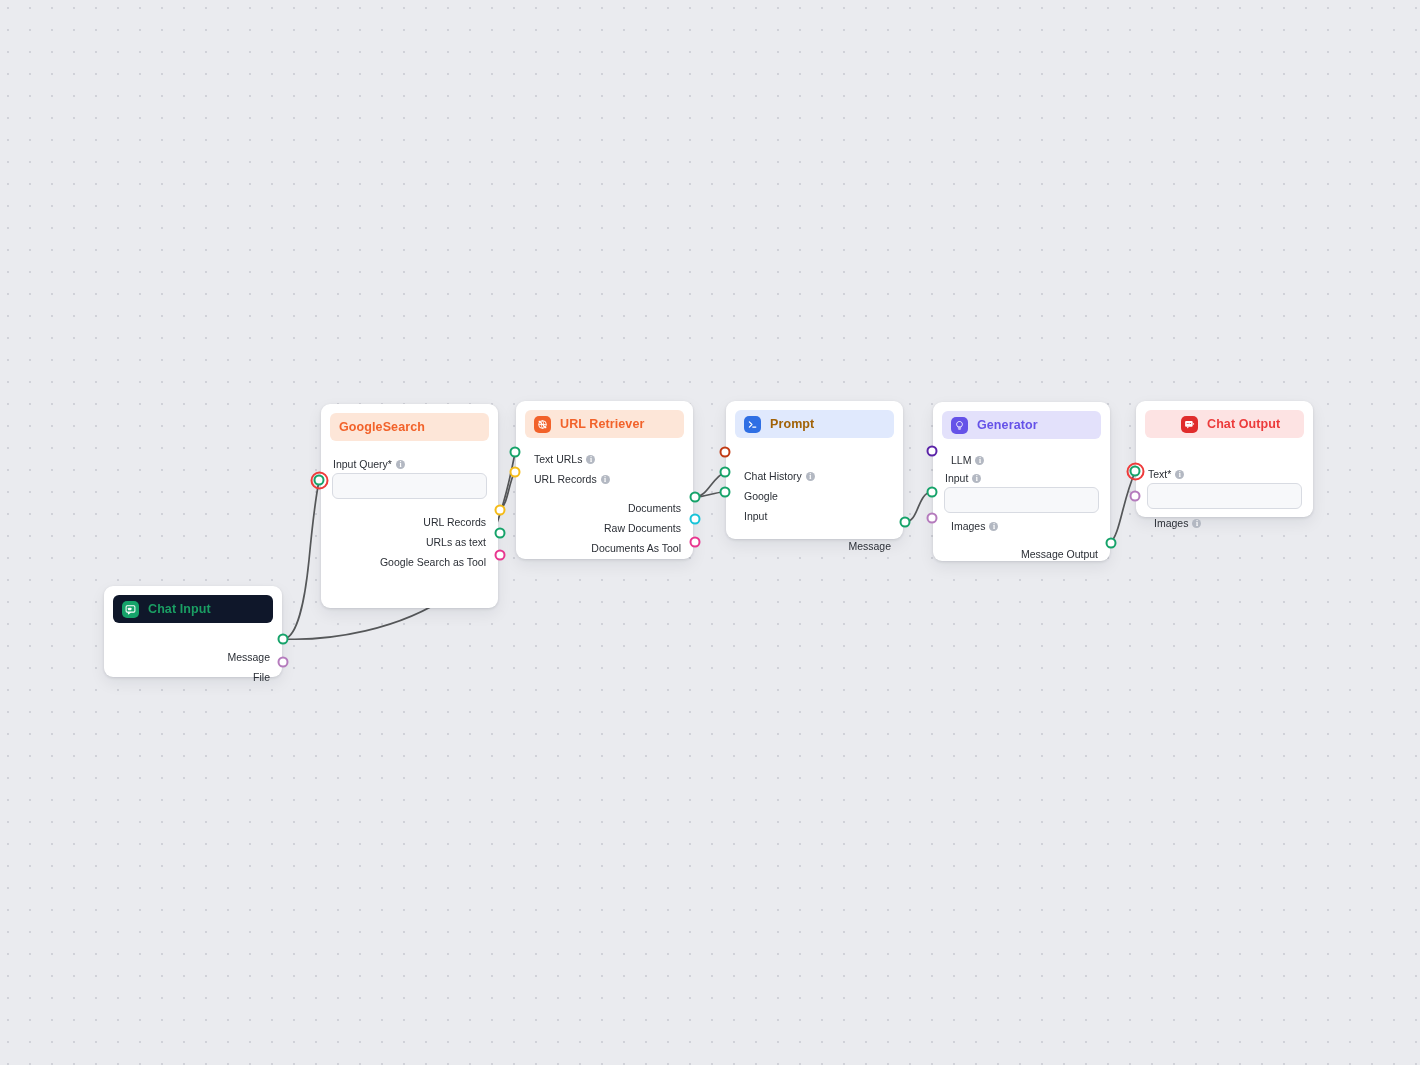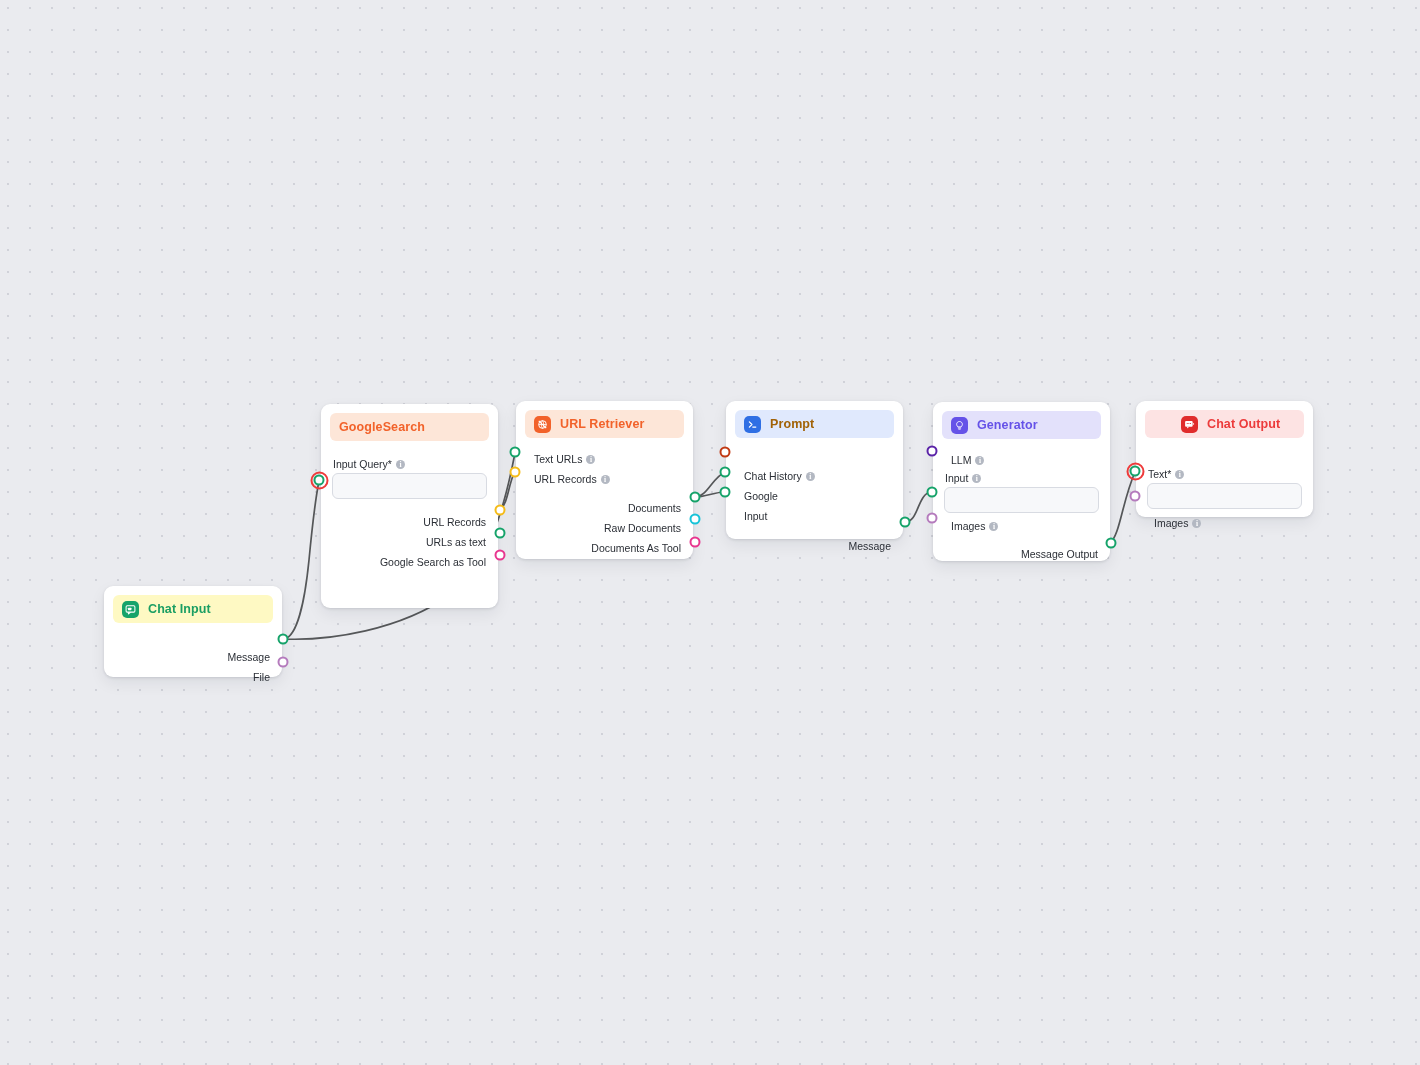--- a/index.html
+++ b/index.html
@@ -171,21 +171,21 @@
     <path class="edge-path" d="M695,497 C707,497 712,478 725,472"></path>
 
     <path class="edge-path" d="M695,497 C706,497 714,492 725,492"></path>
 
     <path class="edge-path" d="M905,522 C919,522 917,494 931,492"></path>
 
     <path class="edge-path" d="M1110,543 C1120,535 1122,502 1135,472"></path>
   </svg>
 
   <div class="node" style="left:104px; top:586px; width:178px; height:91px;">
-    <div class="node-header" style="background:#fef9c3;">
+    <div class="node-header" style="background:#0f172a;">
       <span class="hdr-icon" style="background:#16a36a;">
         <svg width="11" height="11" viewBox="0 0 16 16">
           <rect x="1.6" y="2.6" width="12.8" height="9.2" rx="1.6" fill="none" stroke="#fff" stroke-width="1.5"></rect>
           <path d="M5 12 L5 14.4 L8 12" fill="none" stroke="#fff" stroke-width="1.5" stroke-linejoin="round"></path>
           <rect x="4.3" y="5.6" width="5" height="3.4" rx="0.6" fill="#fff"></rect>
         </svg>
       </span>
       <span class="node-title" style="color:#1a9e63;">Chat Input</span>
     </div>
     <div class="node-body" style="padding-top:24px;">

